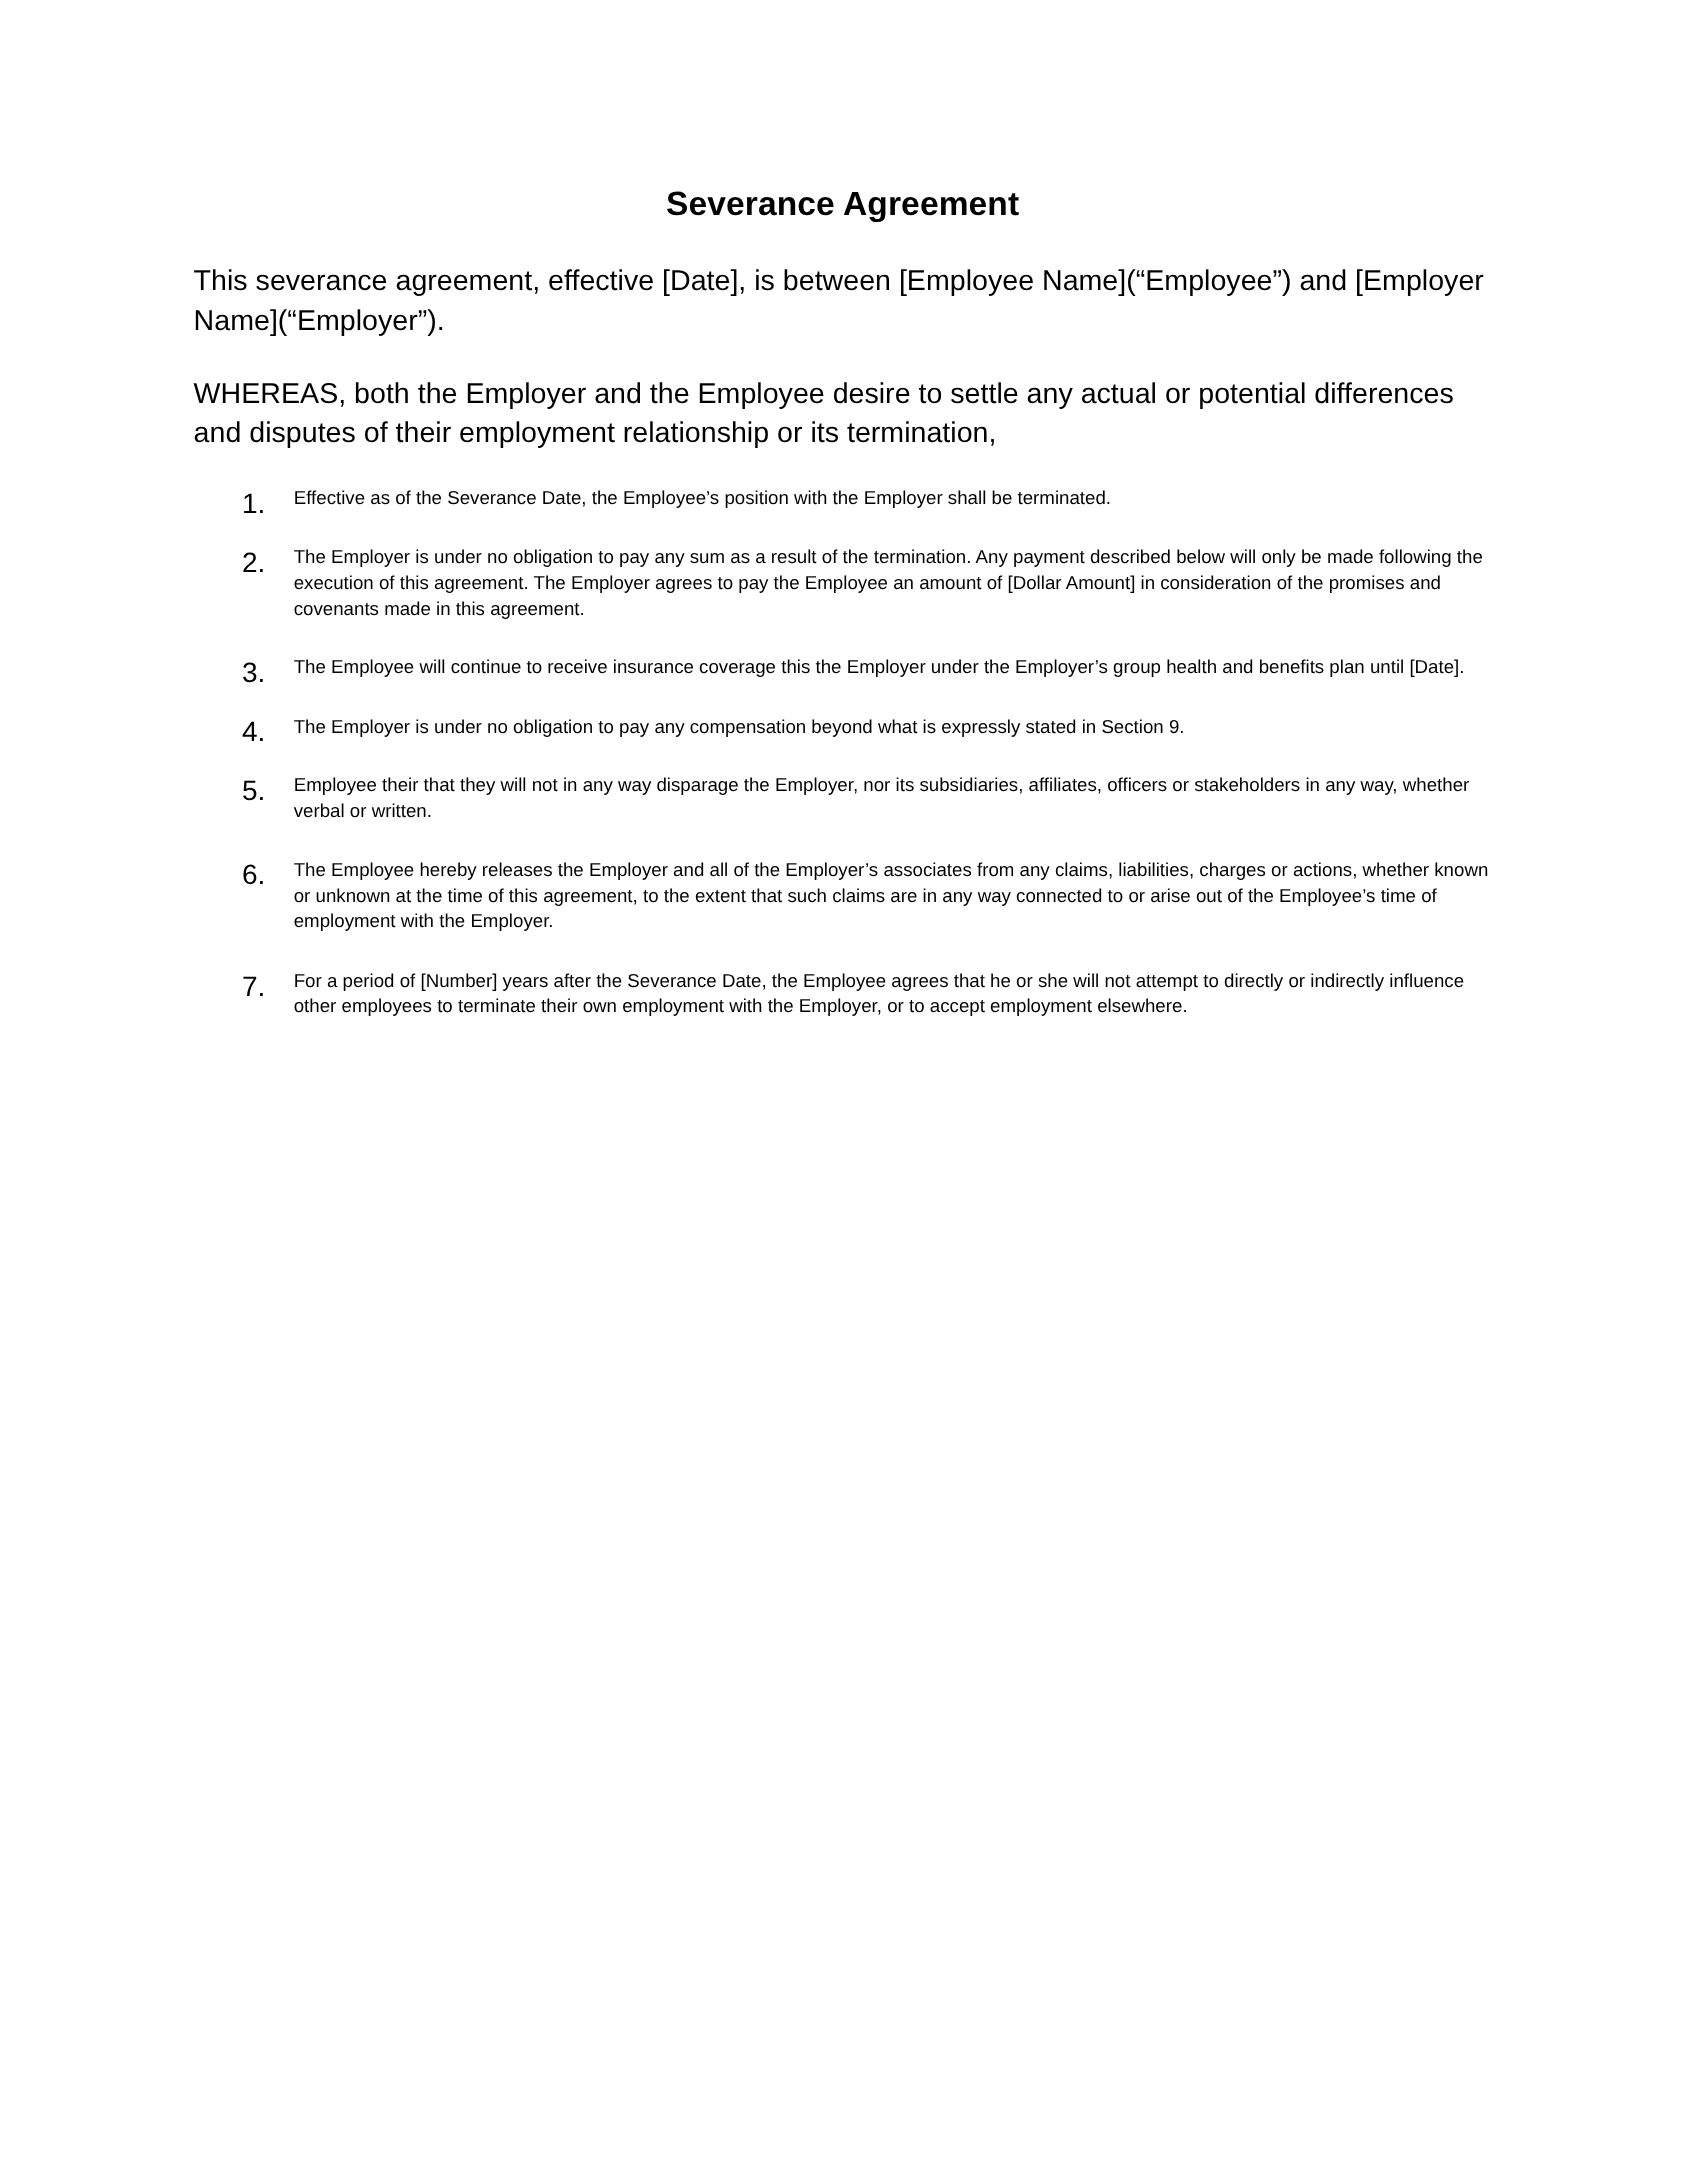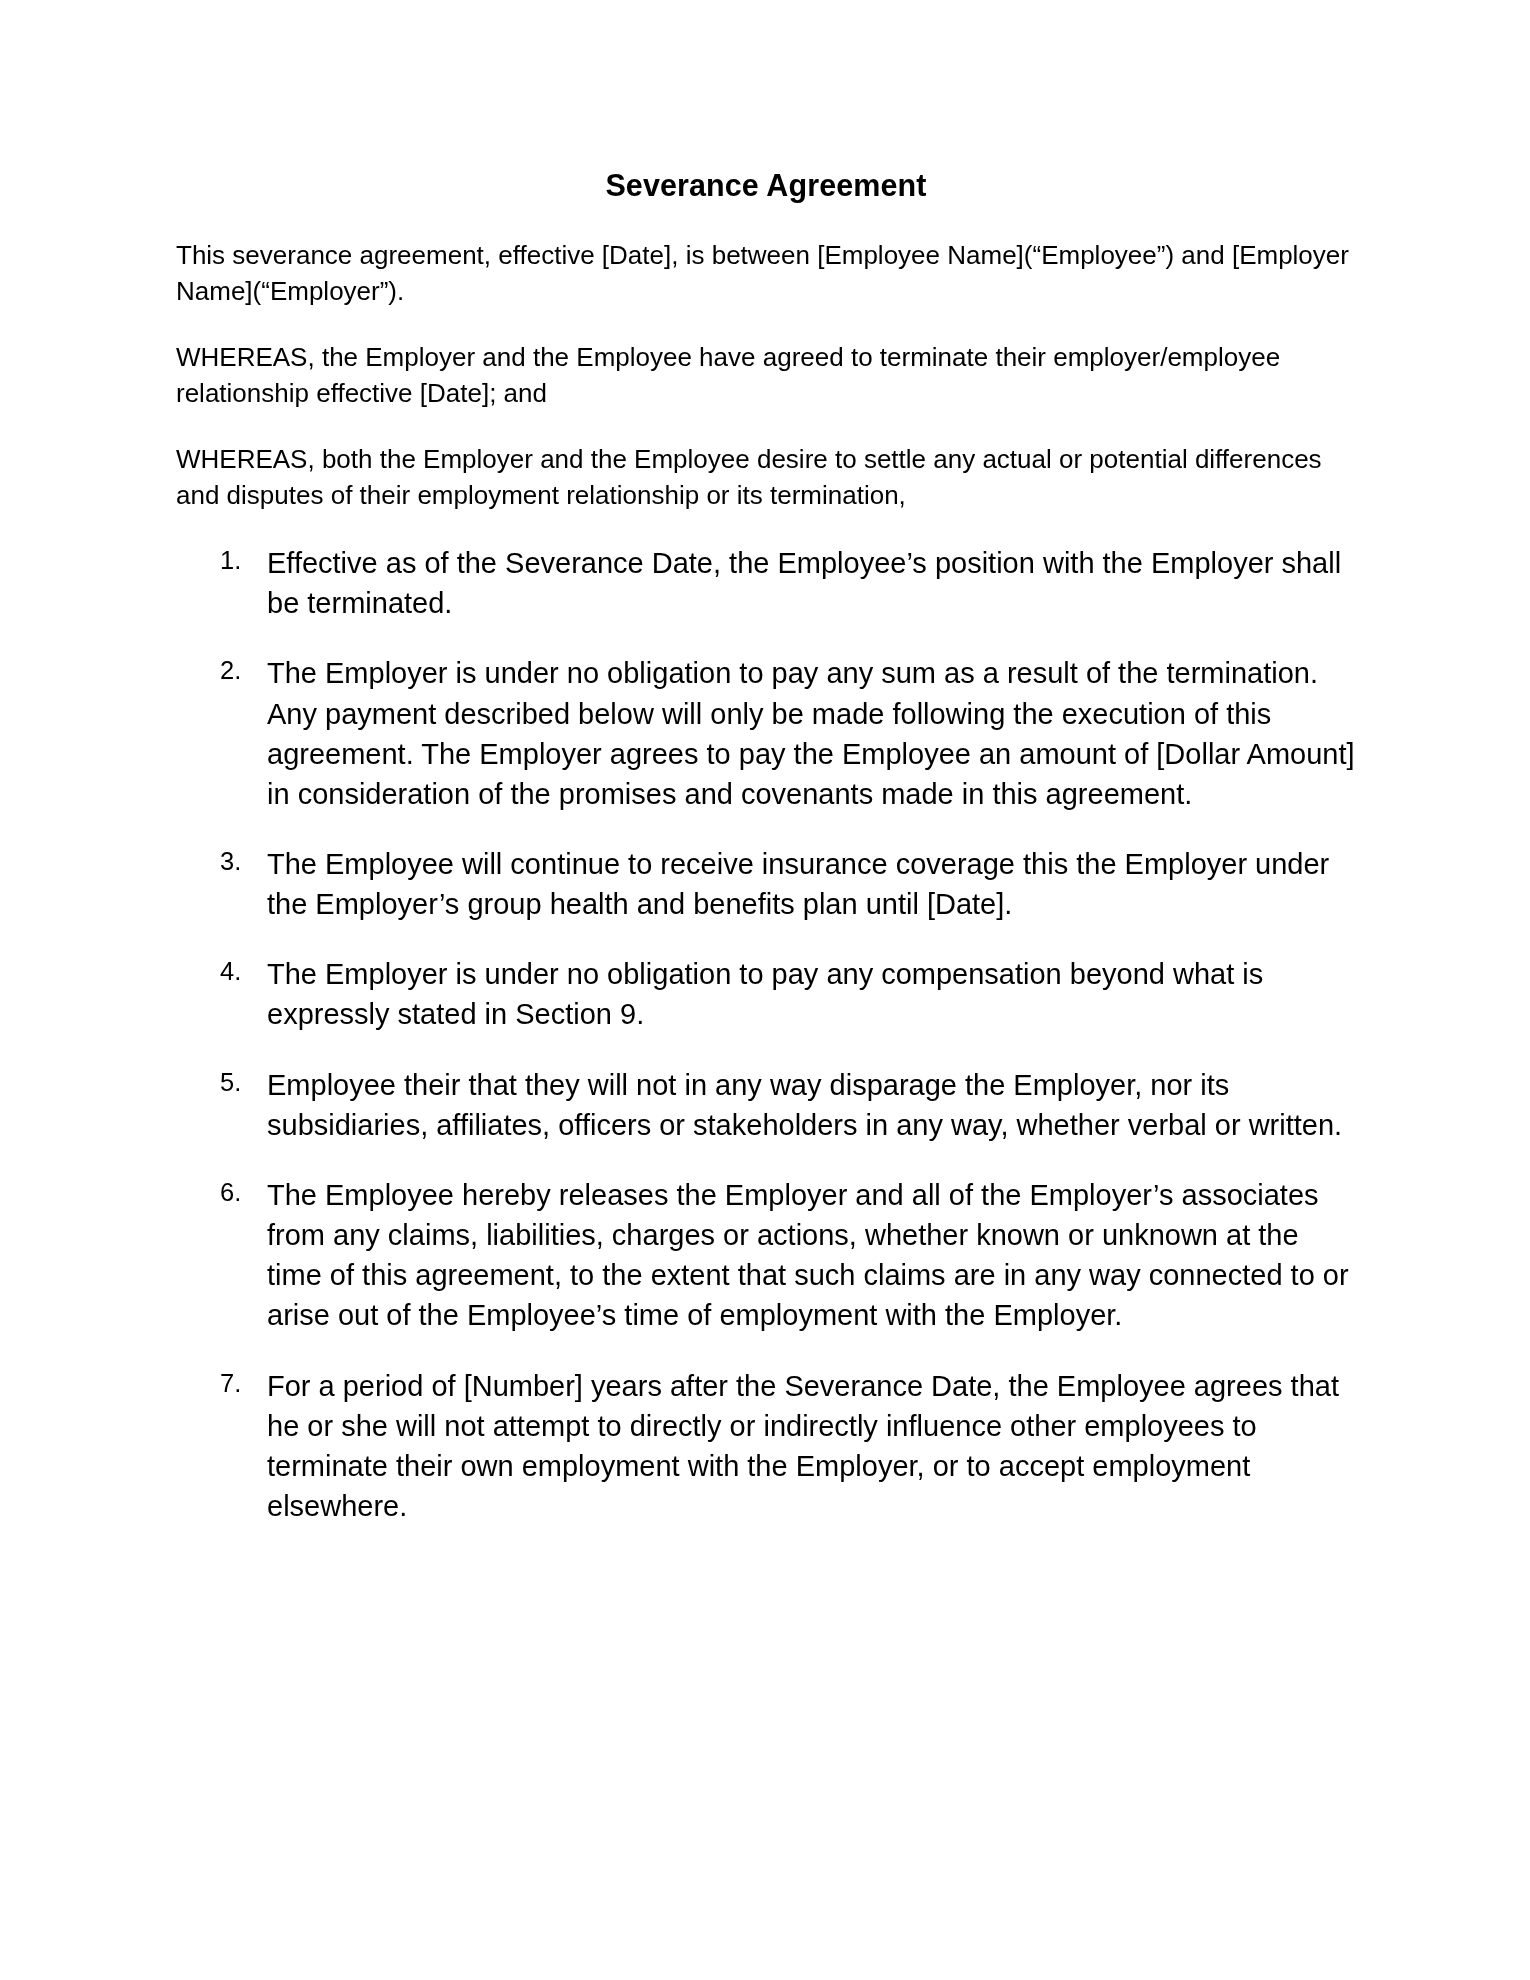--- a/index.html
+++ b/index.html
@@ -46,21 +46,21 @@
   }
   ol.terms {
     list-style: none;
     margin: 12px 0 0 0;
     padding: 0;
     counter-reset: term;
   }
   ol.terms > li {
     position: relative;
     counter-increment: term;
-    font-size: 29px;
+    font-size: 17px;
     line-height: 1.385;
     padding-left: 91px;
     margin: 0 0 30px 0;
     text-align: left;
   }
   ol.terms > li:last-child {
     margin-bottom: 0;
   }
   ol.terms > li::before {
     content: counter(term) ".";
@@ -77,21 +77,20 @@
 <body>
 
 <div class="page">
   <div class="content">
 
     <h1 class="doc-title">Severance Agreement</h1>
 
     <p class="para">This severance agreement, effective [Date], is between [Employee Name](“Employee”) and [Employer Name](“Employer”).</p>
 
 
-    <p class="para">WHEREAS, the Employer and the Employee have agreed to terminate their employer/employee relationship effective [Date]; and</p>
 
     <p class="para">WHEREAS, both the Employer and the Employee desire to settle any actual or potential differences and disputes of their employment relationship or its termination,</p>
 
 
     <ol class="terms">
       <li>Effective as of the Severance Date, the Employee’s position with the Employer shall be terminated.</li>
       <li>The Employer is under no obligation to pay any sum as a result of the termination. Any payment described below will only be made following the execution of this agreement. The Employer agrees to pay the Employee an amount of [Dollar Amount] in consideration of the promises and covenants made in this agreement.</li>
       <li>The Employee will continue to receive insurance coverage this the Employer under the Employer’s group health and benefits plan until [Date].</li>
       <li>The Employer is under no obligation to pay any compensation beyond what is expressly stated in Section 9.</li>
       <li>Employee their that they will not in any way disparage the Employer, nor its subsidiaries, affiliates, officers or stakeholders in any way, whether verbal or written.</li>

